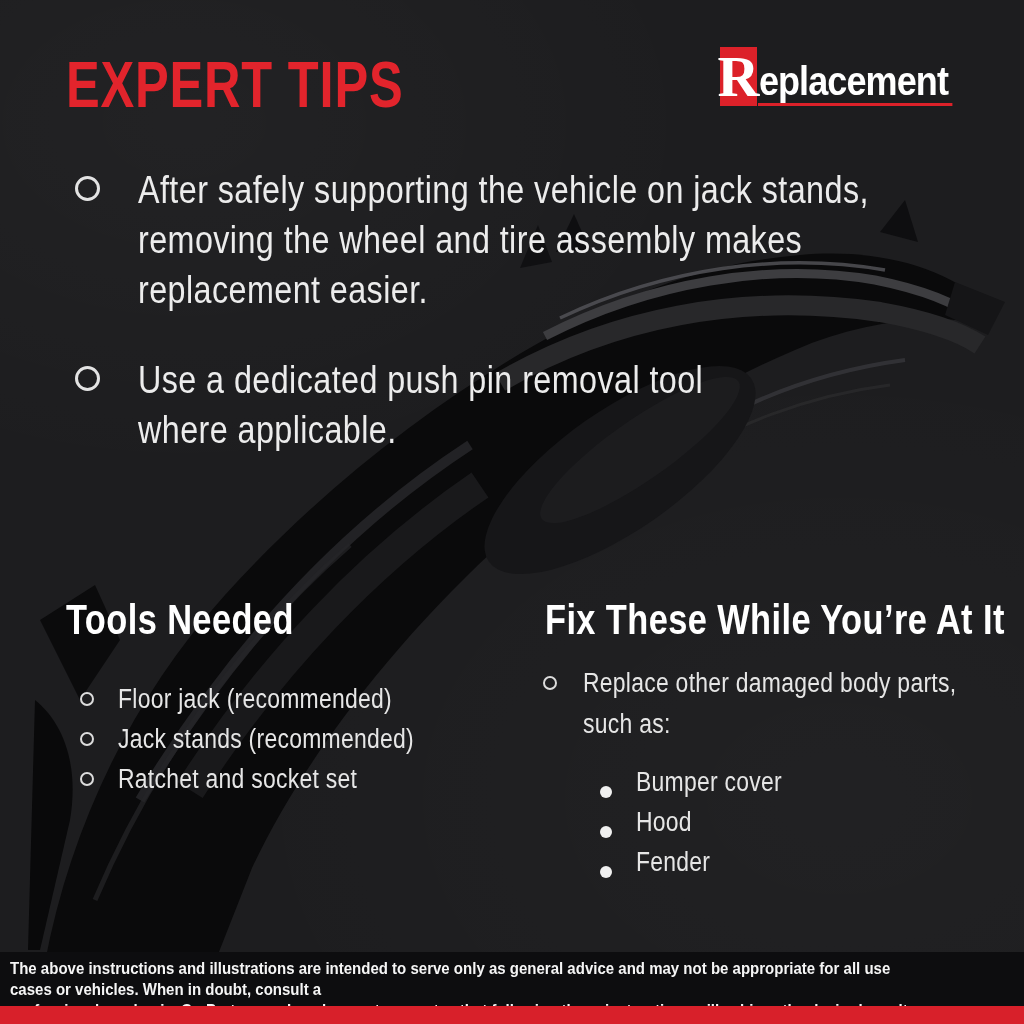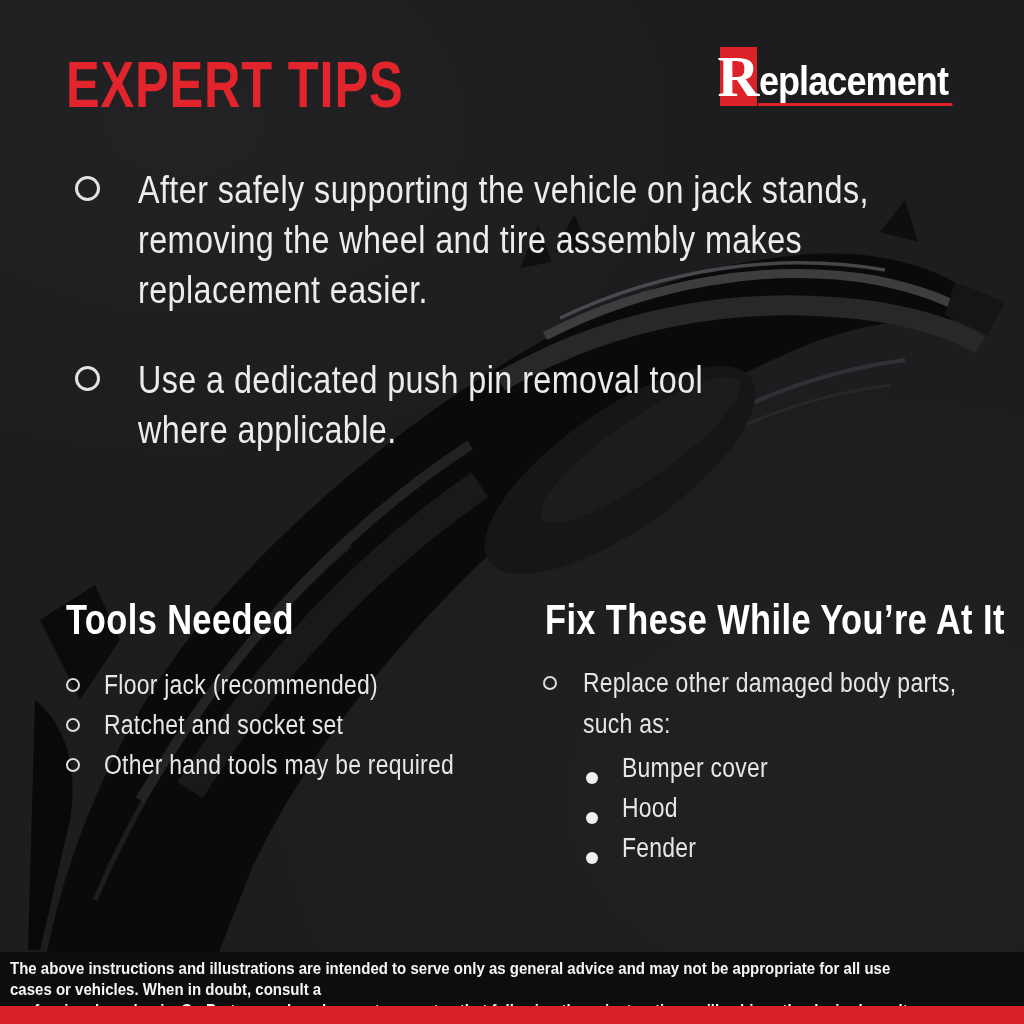--- a/index.html
+++ b/index.html
@@ -59,21 +59,21 @@
     transform:scaleX(0.85);transform-origin:left top;
   }
 
   .section-heading{
     position:absolute;top:595px;
     font-size:43px;font-weight:700;color:#fff;
     letter-spacing:0.5px;white-space:nowrap;
     transform:scaleX(0.8);transform-origin:left top;
   }
 
-  ul{list-style:none;margin:0;padding:0;}
+  ul{list-style:none;margin:14px;padding:0;}
   .tools-list{position:absolute;left:0;top:665px;}
   .tools-list li{position:relative;height:40px;display:flex;align-items:center;}
   .ring-sm{
     position:absolute;left:66px;width:10px;height:10px;
     border:2.5px solid #dcdcdc;border-radius:50%;box-sizing:content-box;
   }
   .tools-list .item-label{margin-left:104px;}
   .item-label{
     font-size:27px;color:#e6e6e6;letter-spacing:0.3px;white-space:nowrap;
     transform:scaleX(0.85);transform-origin:left center;display:inline-block;
@@ -156,25 +156,25 @@
 where applicable.</div>
 
     <div class="section-heading" style="left:66px;">Tools Needed</div>
     <ul class="tools-list">
       <li>
           <span class="ring-sm"></span>
           <span class="item-label">Floor jack (recommended)</span>
         </li>
       <li>
           <span class="ring-sm"></span>
+          <span class="item-label">Jack stands (recommended)</span>
+        </li>
+      <li>
+          <span class="ring-sm"></span>
           <span class="item-label">Ratchet and socket set</span>
-        </li>
-      <li>
-          <span class="ring-sm"></span>
-          <span class="item-label">Other hand tools may be required</span>
         </li>
     </ul>
 
     <div class="section-heading" style="left:545px;">Fix These While You’re At It</div>
     <span class="fix-intro-ring"></span>
     <div class="fix-intro-text">Replace other damaged body parts,
 such as:</div>
     <ul class="fix-list">
       <li>
           <span class="dot"></span>

